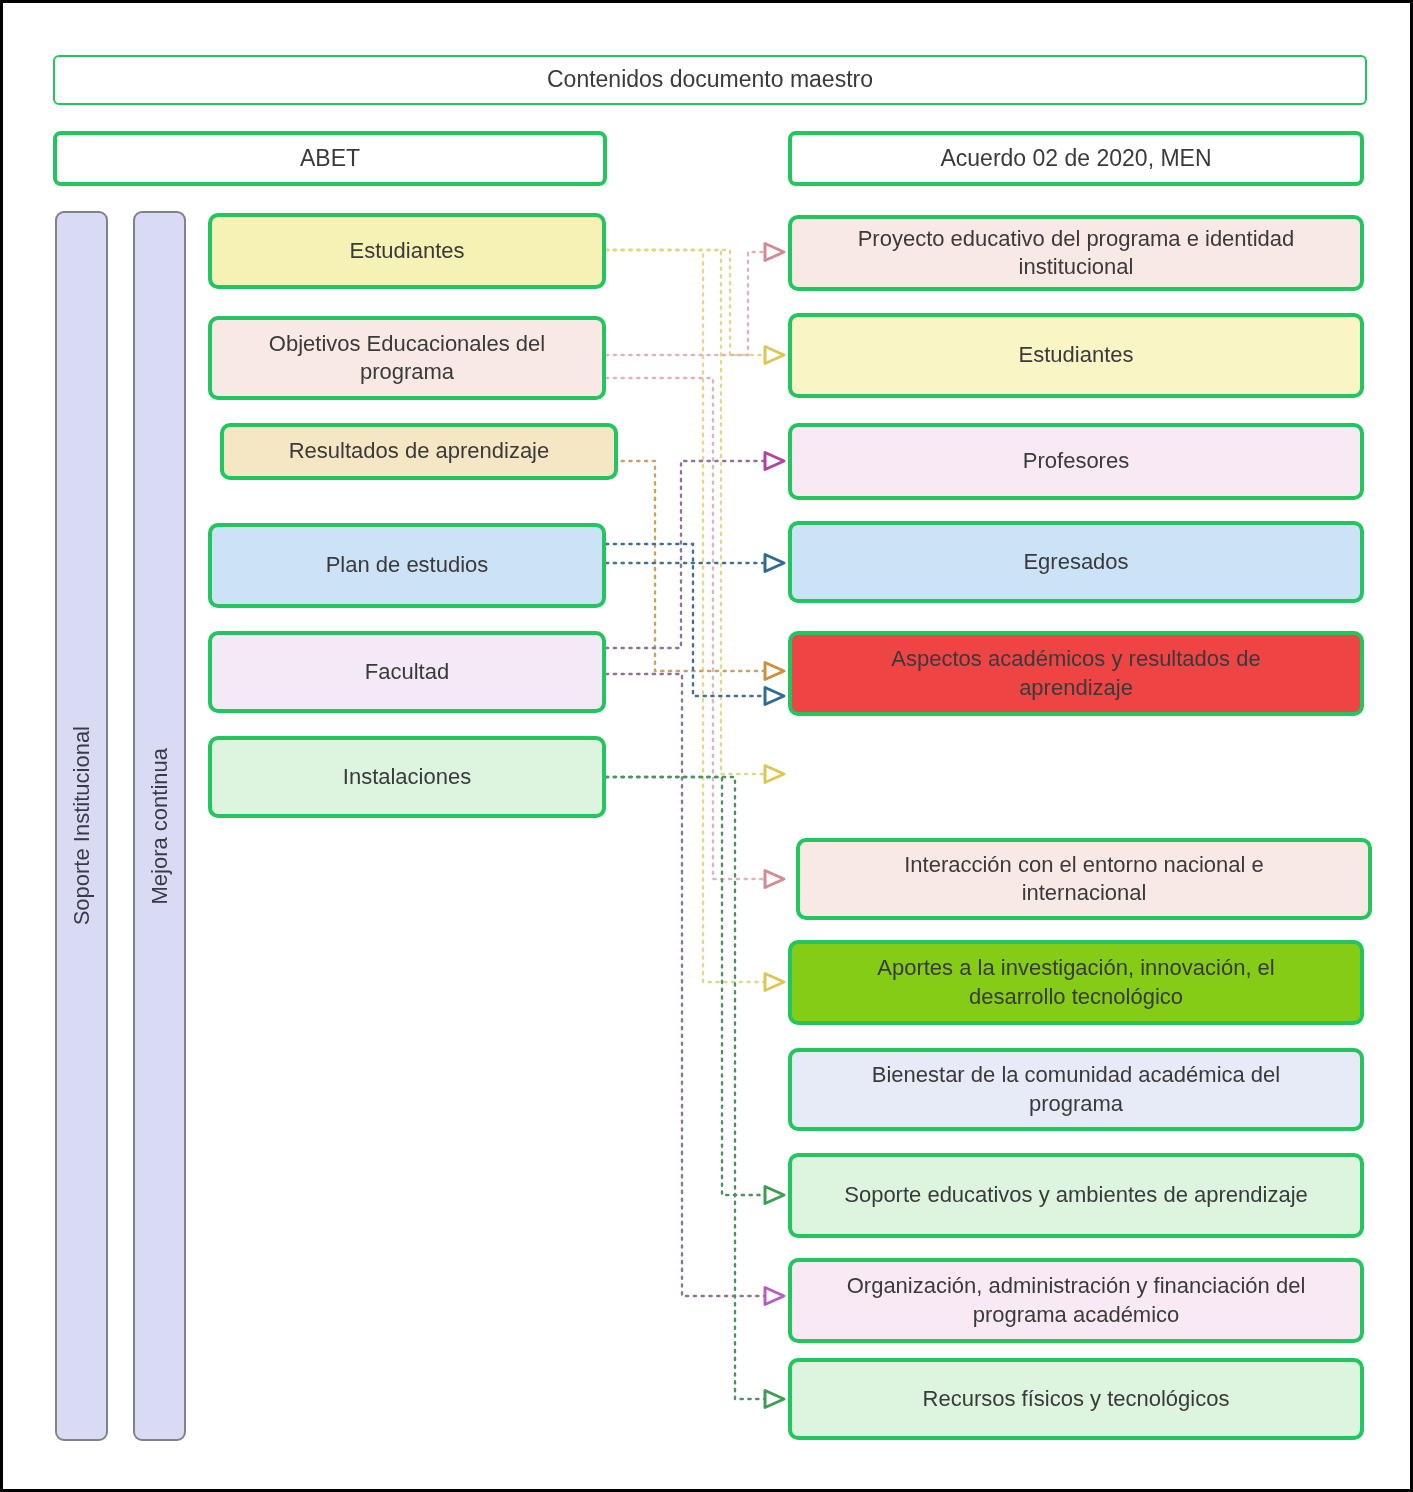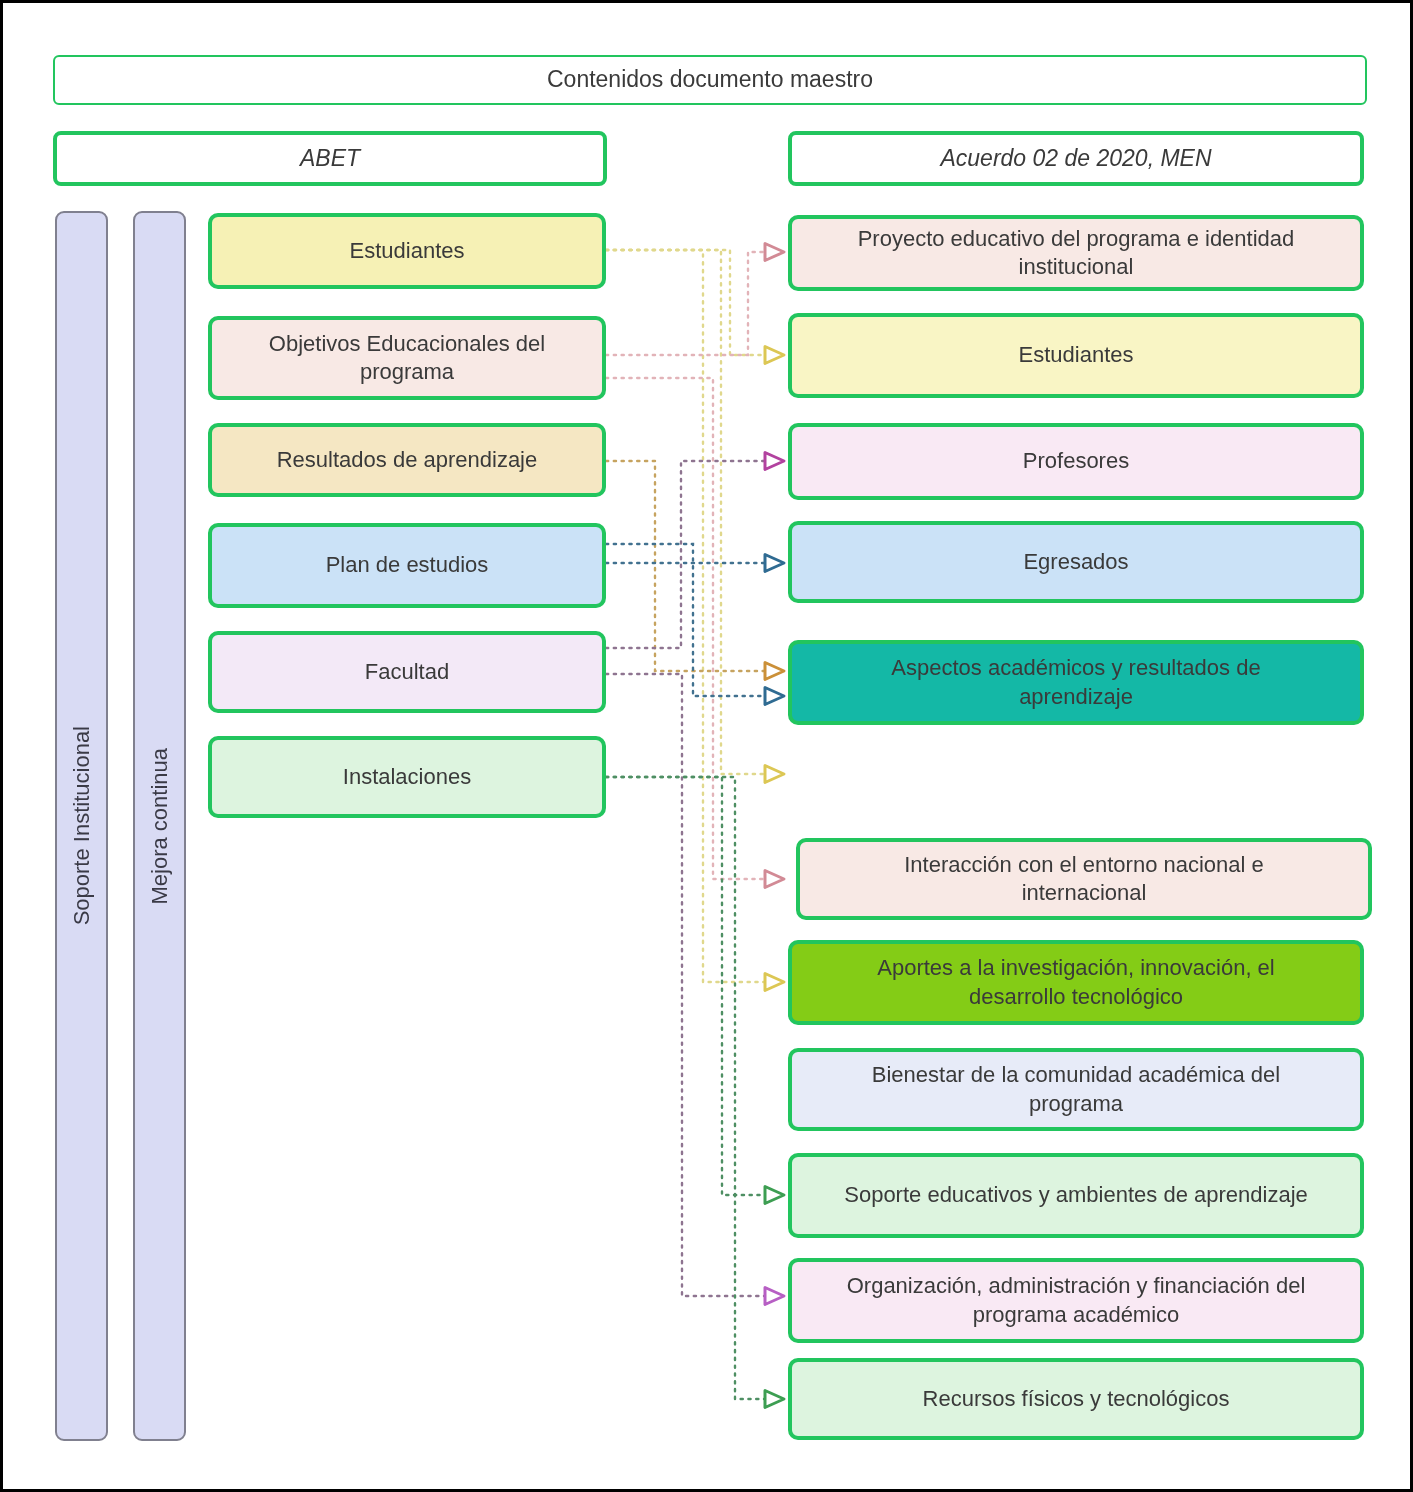--- a/index.html
+++ b/index.html
@@ -18,21 +18,21 @@
     box-sizing:border-box;
     border:4px solid #22c55e;
     border-radius:10px;
     display:flex;align-items:center;justify-content:center;
     text-align:center;
     font-size:22px;line-height:1.28;
     color:#3a3a3a;
     background:#fff;
   }
   .title-box{left:50px;top:52px;width:1314px;height:50px;border-radius:6px;font-size:23px;border-width:2px;}
-  .header-box{top:128px;height:55px;font-style:italic;font-size:23px;border-radius:8px;}
+  .header-box{top:128px;height:55px;font-size:23px;border-radius:8px;}
   .header-abet{left:50px;width:554px;}
   .header-men{left:785px;width:576px;}
   .abet-box{left:205px;width:398px;padding:0 28px;}
   .men-box{left:785px;width:576px;padding:0 48px;}
   .vbar{
     position:absolute;top:208px;width:53px;height:1230px;
     box-sizing:border-box;border:2px solid #80808f;border-radius:9px;
     display:flex;align-items:center;justify-content:center;
   }
   .vbar span{
@@ -84,30 +84,30 @@
 
   <div class="vbar bar-soporte" style="background-color: rgb(217, 219, 244);">
     <span>Soporte Institucional</span>
   </div>
   <div class="vbar bar-mejora" style="background-color: rgb(217, 219, 244);">
     <span>Mejora continua</span>
   </div>
 
   <div class="node abet-box" style="top: 210px; height: 76px; background-color: rgb(246, 241, 181);">Estudiantes</div>
   <div class="node abet-box" style="top: 313px; height: 84px; background-color: rgb(248, 233, 229);">Objetivos Educacionales del programa</div>
-  <div class="node abet-box" style="top: 420px; height: 74px; background-color: rgb(245, 231, 195);">Resultados de aprendizaje</div>
+  <div class="node abet-box" style="top: 420px; height: 57px; background-color: rgb(245, 231, 195); margin-left: 12px;">Resultados de aprendizaje</div>
   <div class="node abet-box" style="top: 520px; height: 85px; background-color: rgb(203, 226, 247);">Plan de estudios</div>
   <div class="node abet-box" style="top: 628px; height: 82px; background-color: rgb(243, 233, 247);">Facultad</div>
   <div class="node abet-box" style="top: 733px; height: 82px; background-color: rgb(221, 244, 223);">Instalaciones</div>
 
   <div class="node men-box" style="top: 212px; height: 76px; background-color: rgb(248, 233, 229);">Proyecto educativo del programa e identidad institucional</div>
   <div class="node men-box" style="top: 310px; height: 85px; background-color: rgb(249, 245, 197);">Estudiantes</div>
   <div class="node men-box" style="top: 420px; height: 77px; background-color: rgb(249, 233, 244);">Profesores</div>
   <div class="node men-box" style="top: 518px; height: 82px; background-color: rgb(203, 226, 247);">Egresados</div>
-  <div class="node men-box" style="top: 628px; height: 85px; background-color: #14b8a6; margin-top: 9px;">Aspectos académicos y resultados de aprendizaje</div>
+  <div class="node men-box" style="top: 628px; height: 85px; background-color: #ef4444;">Aspectos académicos y resultados de aprendizaje</div>
   <div class="node men-box" style="top: 835px; height: 82px; background-color: rgb(248, 233, 229); margin-left: 8px;">Interacción con el entorno nacional e internacional</div>
   <div class="node men-box" style="top: 937px; height: 85px; background-color: #84cc16;">Aportes a la investigación, innovación, el desarrollo tecnológico</div>
   <div class="node men-box" style="top: 1045px; height: 83px; background-color: rgb(231, 235, 248);">Bienestar de la comunidad académica del programa</div>
   <div class="node men-box" style="top: 1150px; height: 85px; background-color: rgb(221, 244, 223);">Soporte educativos y ambientes de aprendizaje</div>
   <div class="node men-box" style="top: 1255px; height: 85px; background-color: rgb(249, 233, 244);">Organización, administración y financiación del programa académico</div>
   <div class="node men-box" style="top: 1355px; height: 82px; background-color: rgb(221, 244, 223);">Recursos físicos y tecnológicos</div>
 
 </div>
 
 </body></html>

